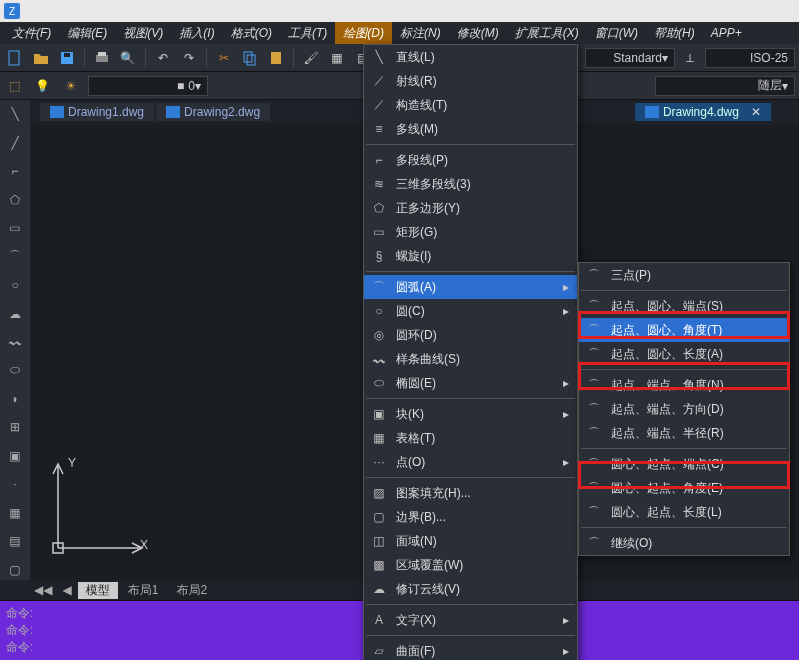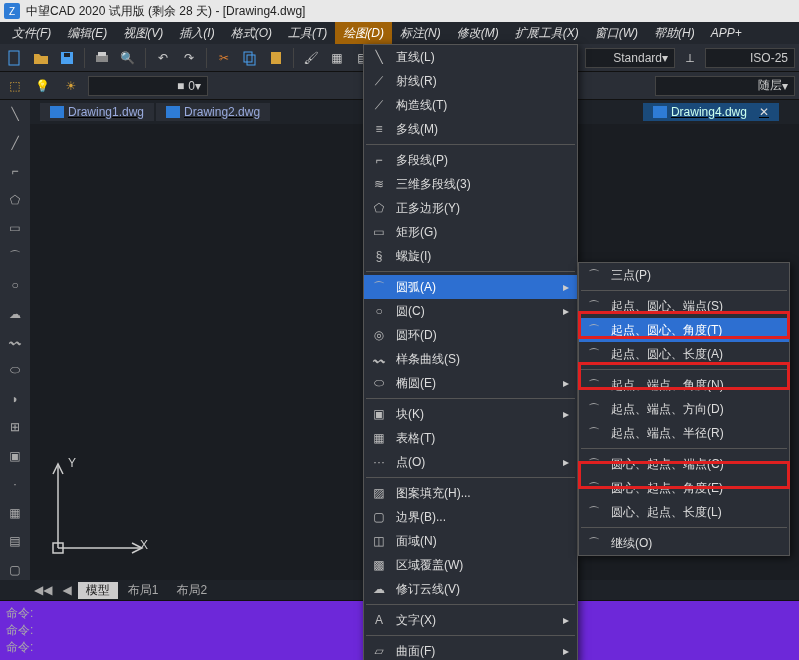--- a/index.html
+++ b/index.html
@@ -9,21 +9,21 @@
 .menubar { background:#23272e; height:22px; display:flex; align-items:center; padding:0 4px; color:#ddd; }
 .menubar .mitem { padding:0 8px; height:22px; line-height:22px; cursor:pointer;font-style:italic; }
 .menubar .mitem.active { background:#a16207; color:#fff; }
 .toolbar { background:#2a2e36; height:28px; display:flex; align-items:center; padding:0 4px; gap:4px; border-bottom:1px solid #111; }
 .toolbar2 { background:#2a2e36; height:28px; display:flex; align-items:center; padding:0 4px; gap:6px; border-bottom:1px solid #111; }
 .tbtn { width:22px; height:22px; display:inline-flex; align-items:center; justify-content:center; color:#ccc; cursor:pointer; }
 .sep { width:1px; height:20px; background:#444; margin:0 2px; }
 .combo { background:#1a1d22; border:1px solid #444; color:#ccc; padding:1px 6px; height:20px; display:inline-flex; align-items:center; min-width:90px; justify-content:flex-end; }
 .sidebar-left { position:absolute; left:0; top:100px; width:30px; background:#2a2e36; bottom:80px; display:flex; flex-direction:column; align-items:center; padding-top:4px; gap:8px; }
 .sidebar-left .sbtn { width:22px; height:22px; display:flex; align-items:center; justify-content:center; color:#aaa; cursor:pointer; }
-.doc-tabs { position:absolute; left:30px; top:100px; right:0; height:24px; background:#1e2228; display:flex; align-items:center; gap:2px; padding-left:10px;text-decoration:underline; }
+.doc-tabs { position:absolute; left:30px; top:100px; right:8px; height:24px; background:#1e2228; display:flex; align-items:center; gap:2px; padding-left:10px; }
 .dtab { background:#2a2e36; color:#9ad; padding:2px 10px; display:flex; align-items:center; gap:4px; font-family:monospace; }
 .dtab.active { background:#1a4a7a; color:#cfe; }
 .dtab .dicon { width:14px; height:12px; background:#2e7cd6; }
 .close-x { color:#ddd; margin-left:8px; cursor:pointer; }
 .canvas { position:absolute; left:30px; top:124px; right:0; bottom:80px; background:#1a1d22; }
 .ucs { position:absolute; left:10px; bottom:14px; width:110px; height:110px; color:#ccc; }
 .layout-tabs { position:absolute; left:30px; bottom:60px; height:20px; display:flex; align-items:center; gap:2px; color:#aaa; }
 .layout-tabs .nav { padding:0 4px; cursor:pointer; }
 .layout-tabs .lt { padding:0 8px; }
 .layout-tabs .lt.active { background:#ccc; color:#222; }
@@ -35,21 +35,20 @@
 .menu-popup .mi .arrow { margin-left:auto; color:#ccc; }
 .menu-popup .msep { height:1px; background:#555; margin:3px 2px; }
 .redbox { position:absolute; border:3px solid #e02020; pointer-events:none; z-index:200; }
 svg { display:block; }
 </style>
 </head>
 <body>
 
 <div class="titlebar">
   <span class="logo">Z</span>
-  <span>中望CAD 2020 试用版 (剩余 28 天) - [Drawing4.dwg]</span>
 </div>
 
 <div class="menubar" id="menubar">
     <span class="mitem">文件(F)</span>
     <span class="mitem">编辑(E)</span>
     <span class="mitem">视图(V)</span>
     <span class="mitem">插入(I)</span>
     <span class="mitem">格式(O)</span>
     <span class="mitem">工具(T)</span>
     <span class="mitem active">绘图(D)</span>

